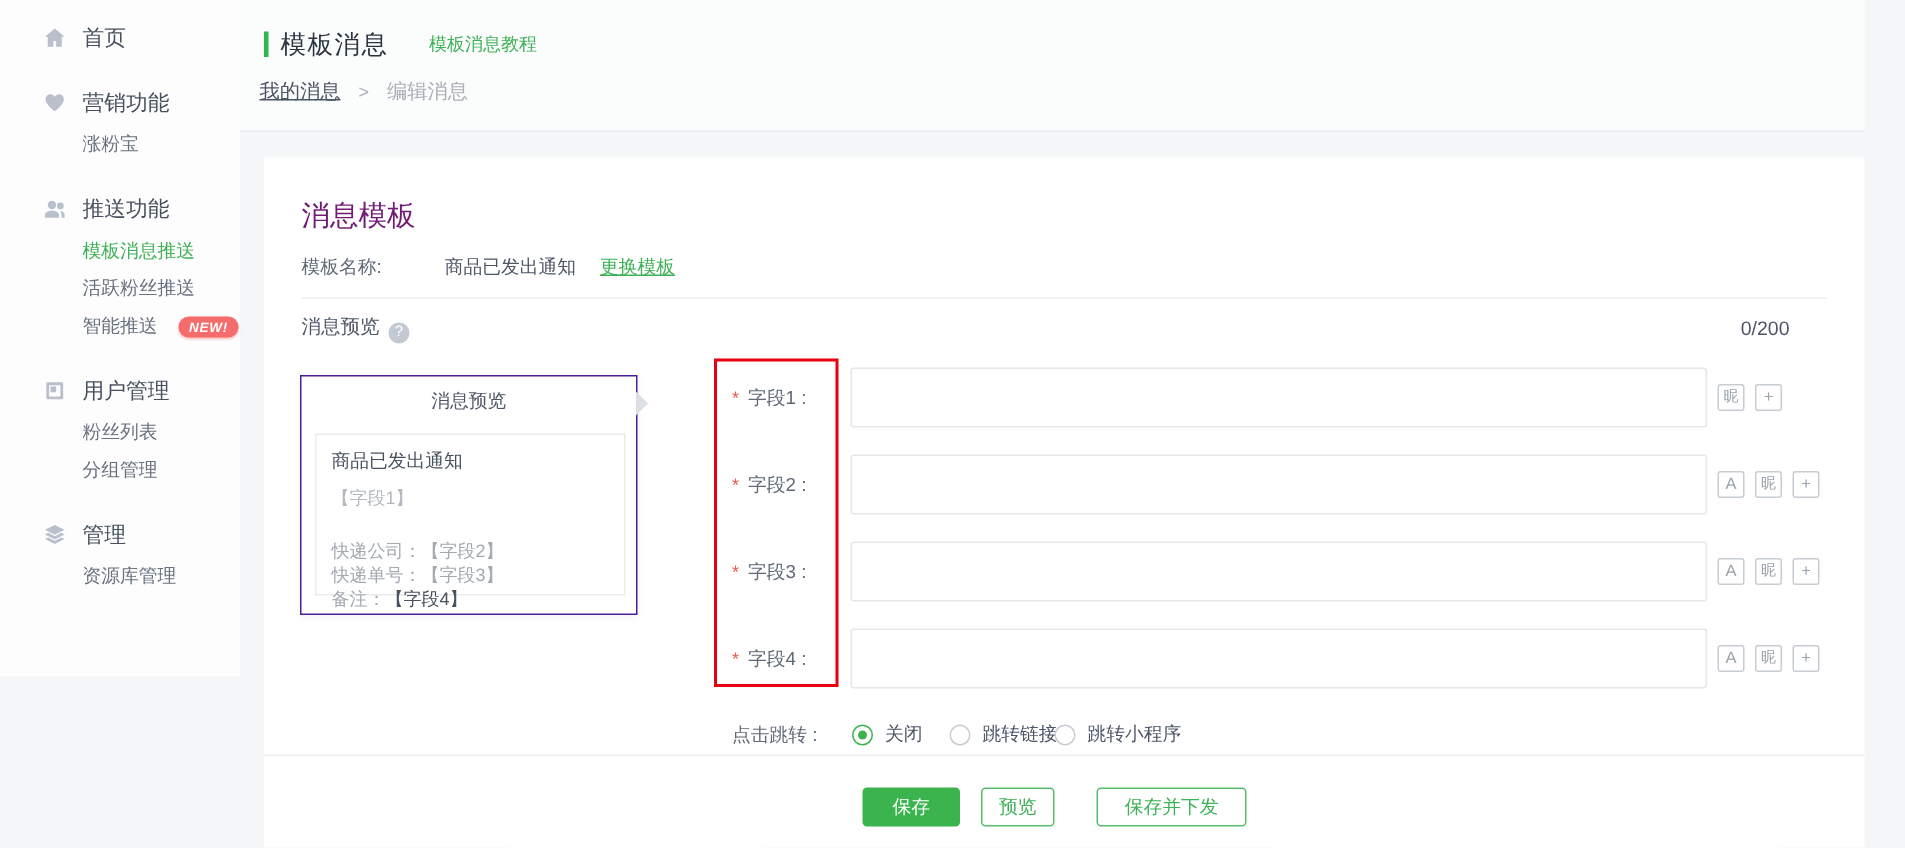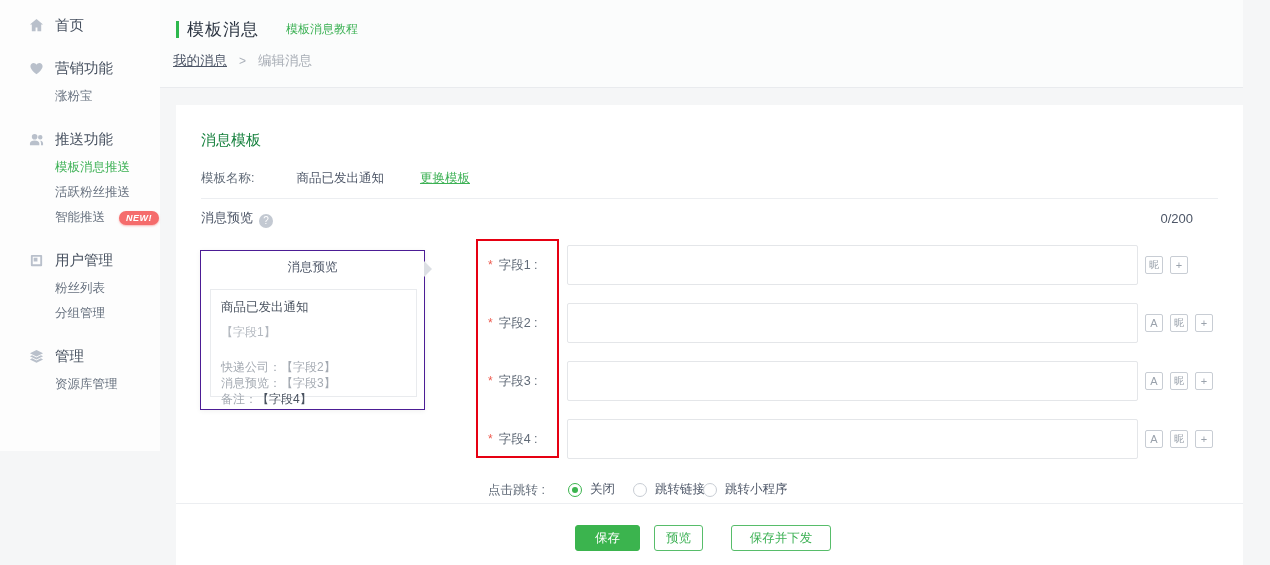--- a/index.html
+++ b/index.html
@@ -27,25 +27,25 @@
   .title-accent { width:3px; height:17px; background:#2db84d; margin-right:8px; }
   .page-title { font-size:17px; color:#2b3441; letter-spacing:1px; }
   .tutorial-link { margin-left:27px; font-size:12px; color:#3db155; cursor:pointer; }
   .breadcrumb { position:absolute; left:13px; top:52px; font-size:13.5px; display:flex; align-items:center; gap:12px; }
   .crumb-link { color:#4d5667; text-decoration:underline; cursor:pointer; }
   .crumb-sep { color:#aab0b9; font-size:12px; }
   .crumb-current { color:#a9aeb6; }
 
   
   .card { position:absolute; left:176px; top:105px; width:1067px; height:460px; background:#ffffff; }
-  .sec-title { position:absolute; left:25px; top:26px; font-size:15px; color:#15803d; }
+  .sec-title { position:absolute; left:25px; top:26px; font-size:19px; color:#701a75; }
   .tpl-row { position:absolute; left:25px; top:65px; font-size:12.5px; display:flex; align-items:center; }
   .tpl-label { color:#606a77; }
   .tpl-value { color:#4d5667; margin-left:42px; }
-  .tpl-link { color:#3db155; text-decoration:underline; margin-left:36px; cursor:pointer; }
+  .tpl-link { color:#3db155; text-decoration:underline; margin-left:16px; cursor:pointer; }
   .divider1 { position:absolute; left:25px; right:25px; top:93px; border-top:1px solid #eceef1; }
   .content-row { position:absolute; left:25px; top:104px; right:25px; height:18px; font-size:13px; color:#4d5667; }
   .help-icon { display:inline-block; width:14px; height:14px; border-radius:50%; background:#c3c9d2; color:#fff;
                font-size:10px; line-height:14px; text-align:center; margin-left:6px; vertical-align:-2px; cursor:pointer; }
   .char-counter { position:absolute; right:25px; top:2px; font-size:13px; color:#4d5667; }
 
   
   .preview { position:absolute; left:24px; top:145px; width:225px; height:160px; background:#fff;
              border:1px solid #4c1d95; box-shadow:0 1px 5px rgba(0,0,0,.06); }
   .preview-arrow { position:absolute; right:-8px; top:10px; width:0; height:0;
@@ -200,21 +200,21 @@
       <span class="char-counter">0/200</span>
     </div>
 
     <section class="preview">
       <div class="preview-arrow"></div>
       <div class="preview-title">消息预览</div>
       <div class="preview-inner">
         <div class="pv-title">商品已发出通知</div>
         <div class="pv-f1">【字段1】</div>
         <div class="pv-line">快递公司：【字段2】</div>
-        <div class="pv-line">消息预览：【字段3】</div>
+        <div class="pv-line">快递单号：【字段3】</div>
         <div class="pv-line"><span>备注：</span><span class="pv-dark">【字段4】</span></div>
       </div>
     </section>
 
     <div class="field-row" style="top:140px">
       <div class="f-label">
         <span class="req">*</span>
         <span>字段1 :</span>
       </div>
       <input class="f-input" value="" style="">

